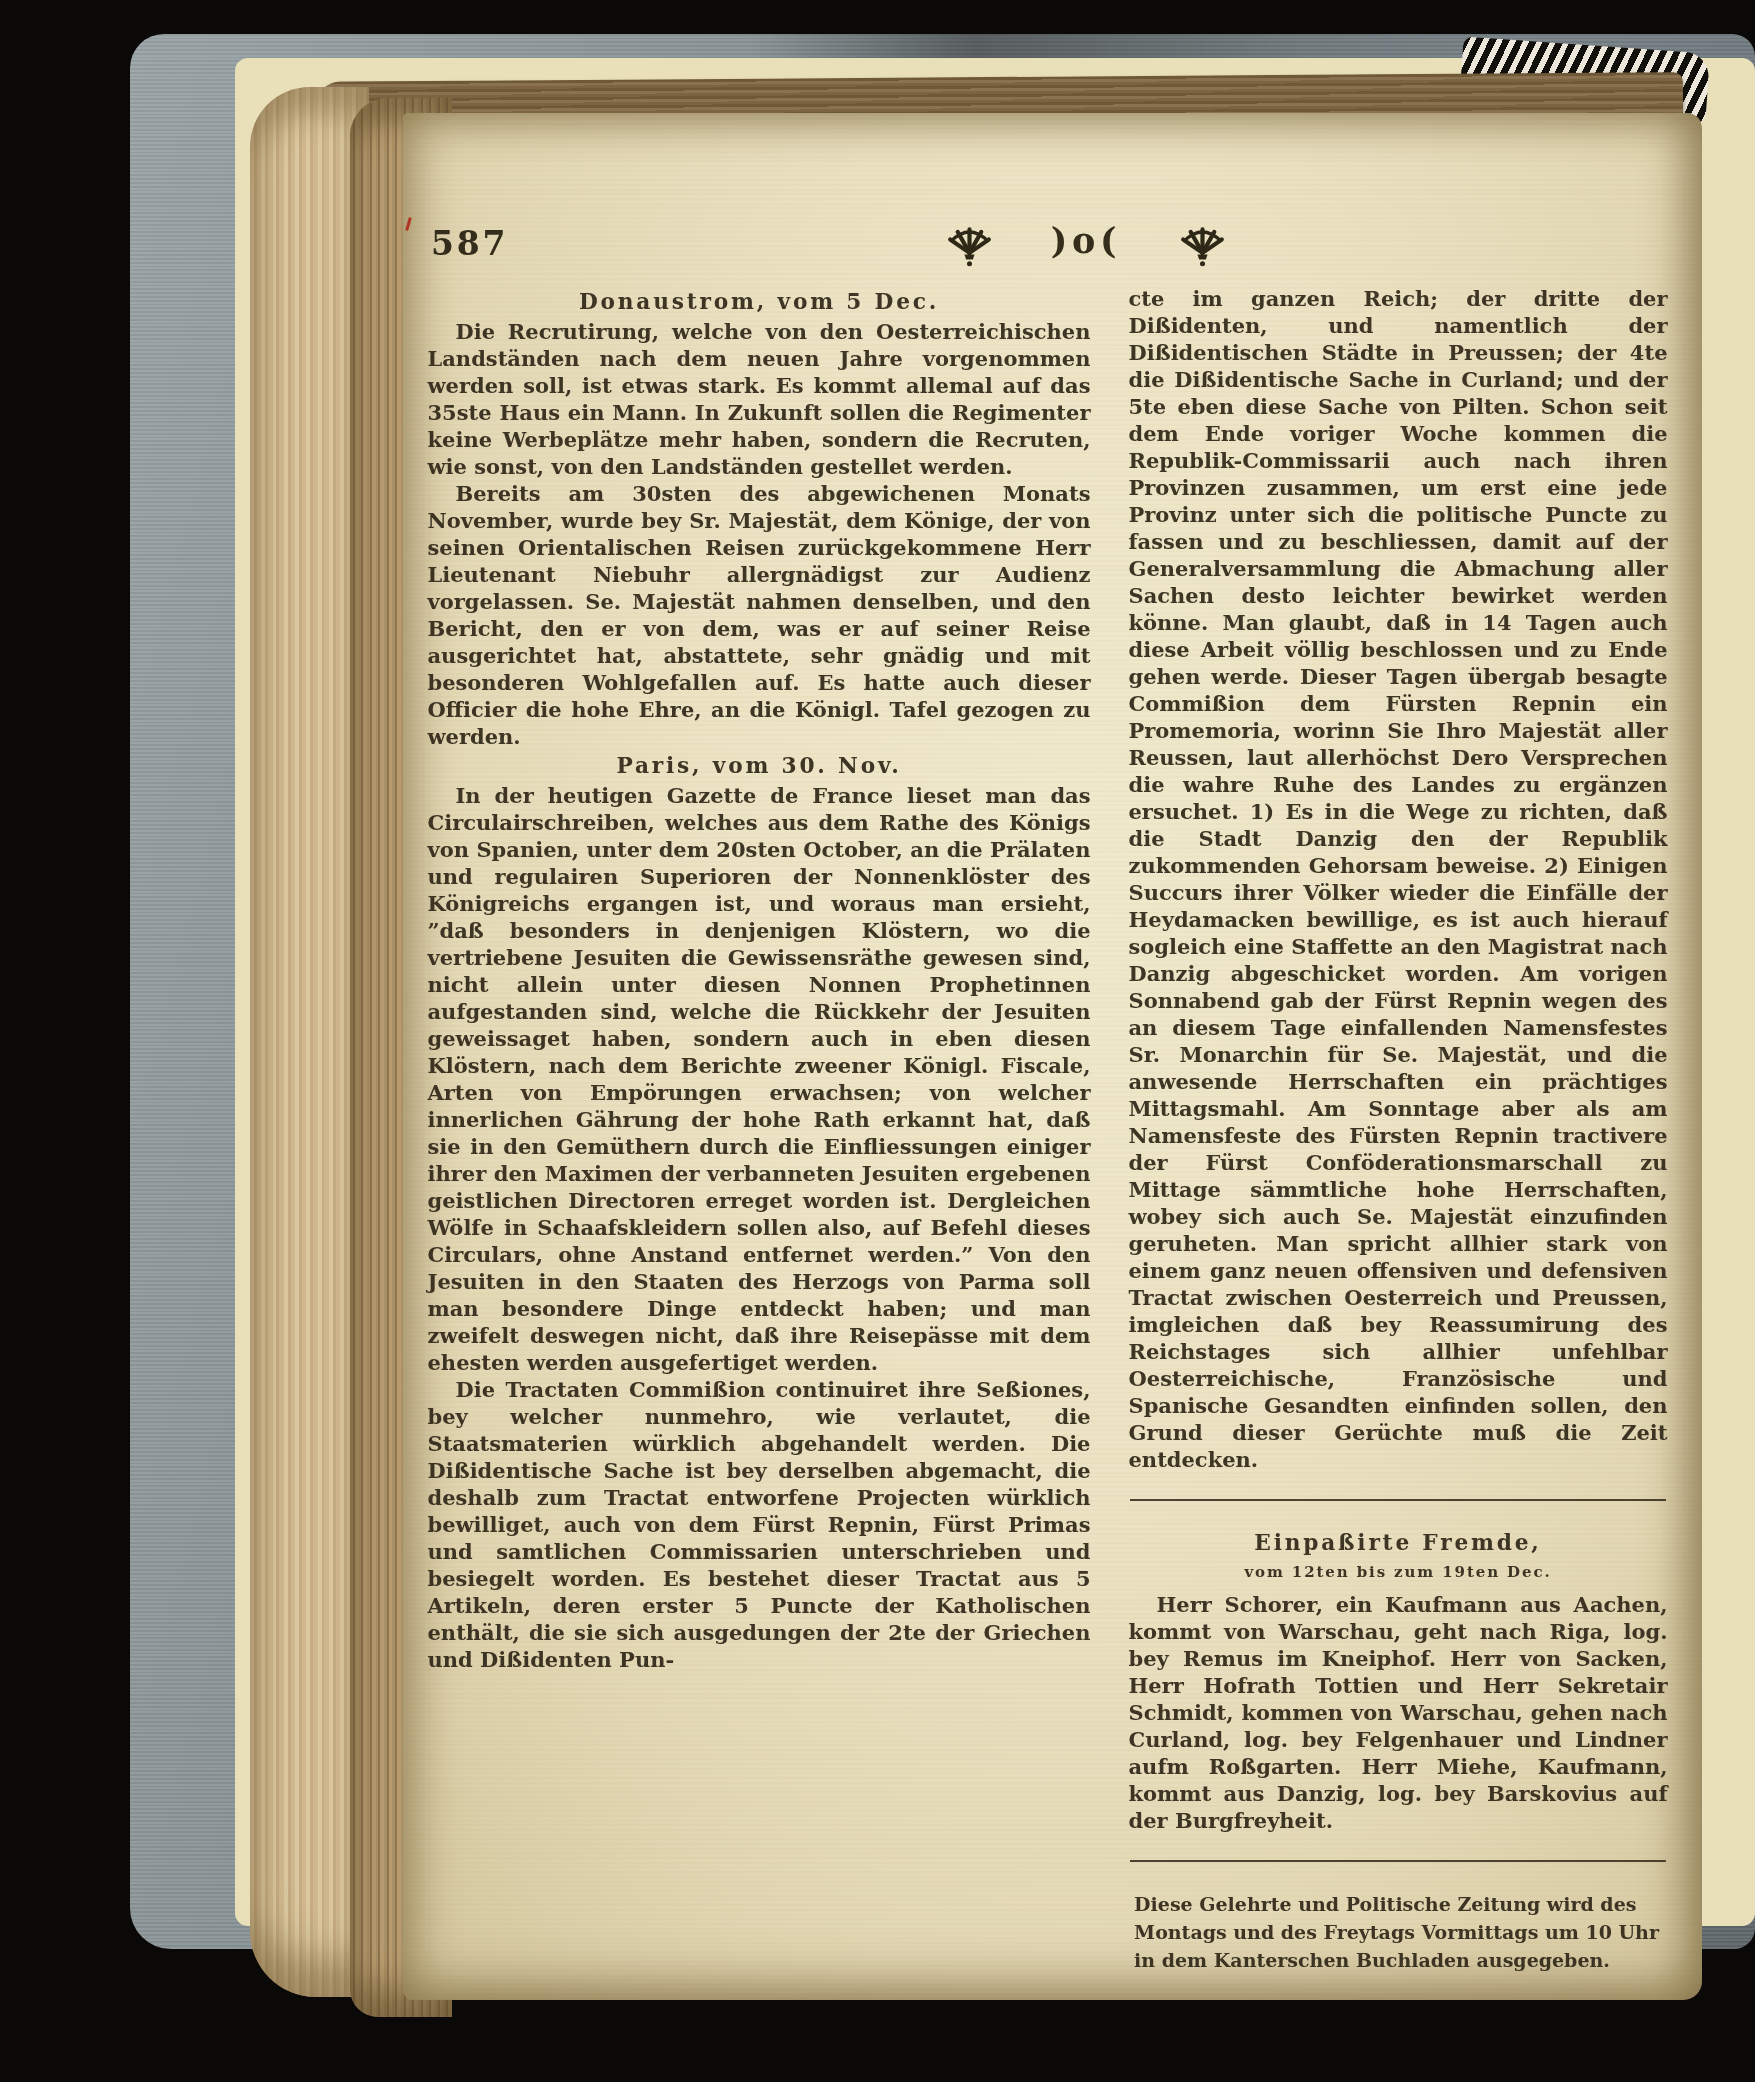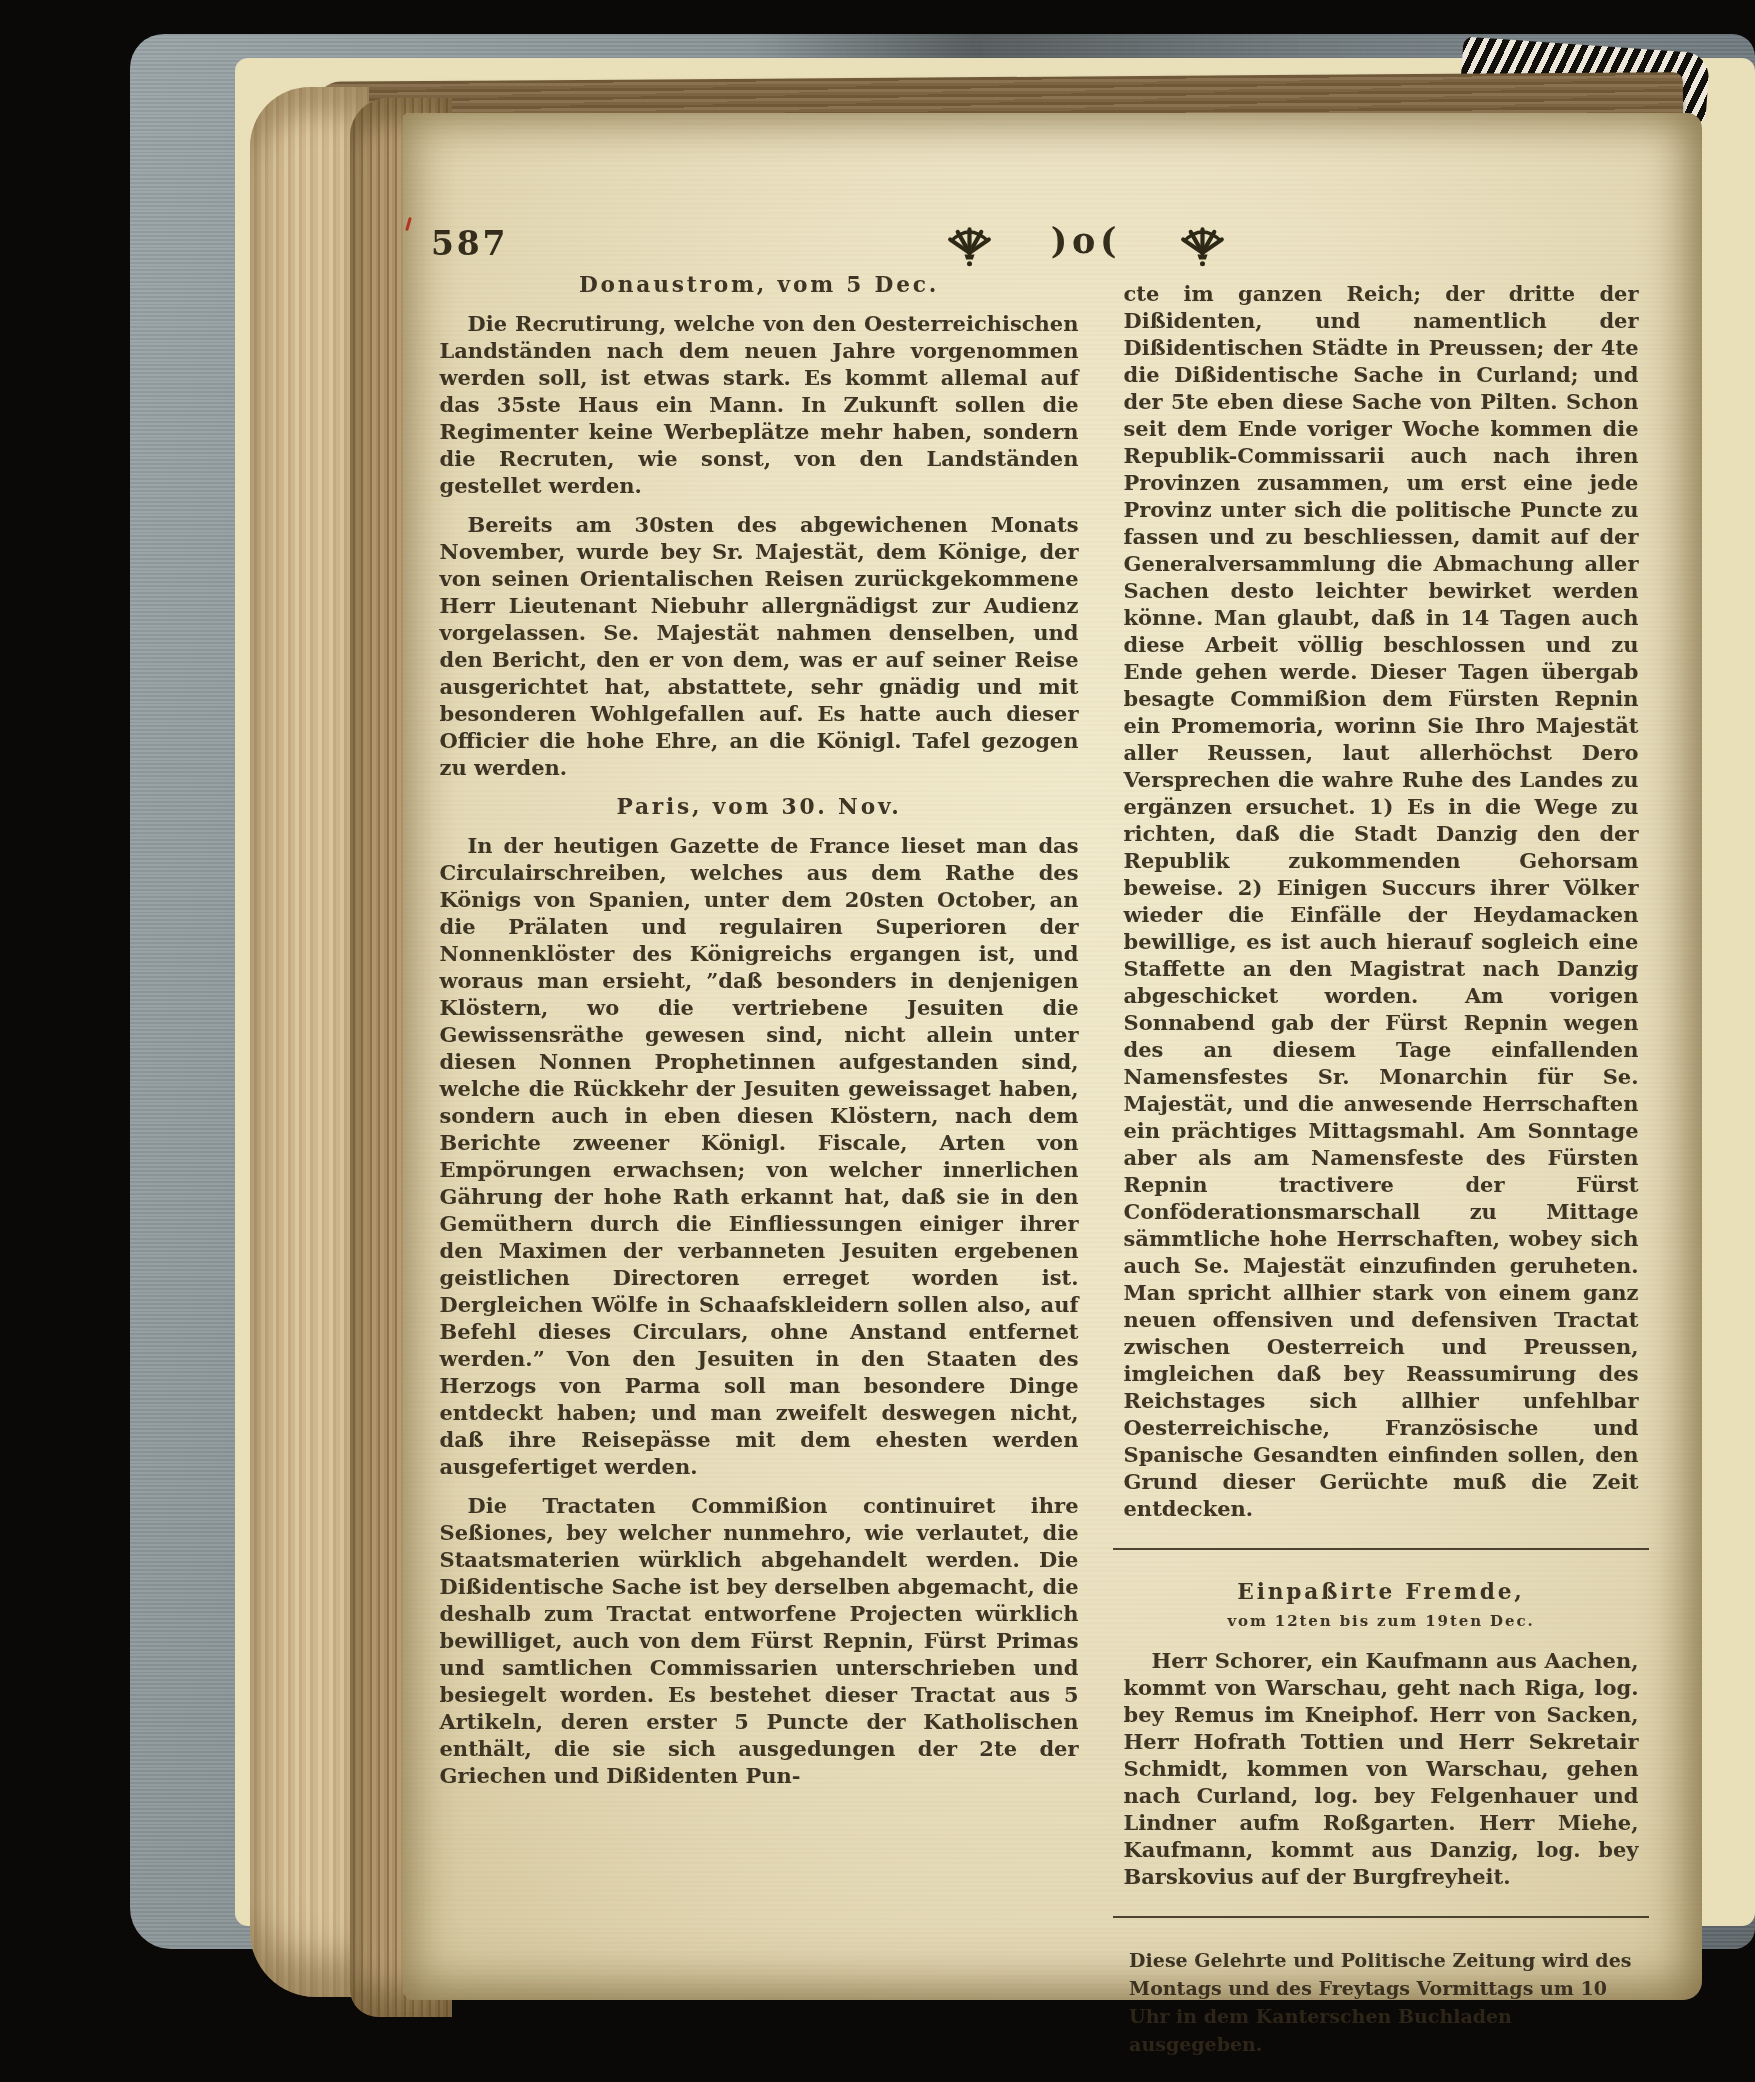--- a/index.html
+++ b/index.html
@@ -47,26 +47,26 @@
   .fleck{position:absolute;left:3.8px;top:104px;width:2.8px;height:14px;
          background:#b23524;transform:rotate(16deg);border-radius:1.9px;}
 
   .pageno{position:absolute;left:28px;top:111px;font-size:33px;font-weight:bold;
           letter-spacing:2.8px;}
   .ornaments{position:absolute;left:539px;top:102px;width:288px;height:58px;
           display:flex;align-items:center;justify-content:space-between;}
   .mark{font-size:35px;font-weight:bold;letter-spacing:4.7px;transform:translateY(-3.8px);}
   .shell{display:block;}
 
-  .columns{position:absolute;left:24.5px;top:155px;display:flex;gap:21px;}
+  .columns{position:absolute;left:24.5px;top:172px;display:flex;gap:38px;}
   .col{text-align:justify;font-size:21px;line-height:27px;font-weight:bold;
        color:rgba(48,40,25,.93);}
   .col-left{width:663px;}
   .col-right{width:539px;}
-  .col p{margin:12px;text-indent:28px;}
+  .col p{margin:0;text-indent:28px;}
   .col p.no-indent{text-indent:0;}
   .section-heading{margin:2.8px 0 2.8px;font-size:21.7px;font-weight:bold;text-align:center;
        letter-spacing:2.8px;text-indent:0;}
   .subheading{text-align:center;font-size:15px;font-weight:bold;letter-spacing:1.9px;
        margin:1.9px 0 5.6px;}
   .rule{border:none;border-top:2.8px solid rgba(48,40,25,.85);margin:26px 1.9px 28px;}
   .imprint{text-align:left;font-size:19px;line-height:28px;text-indent:0!important;
        padding:0 5.6px;}
 </style>
 </head>

